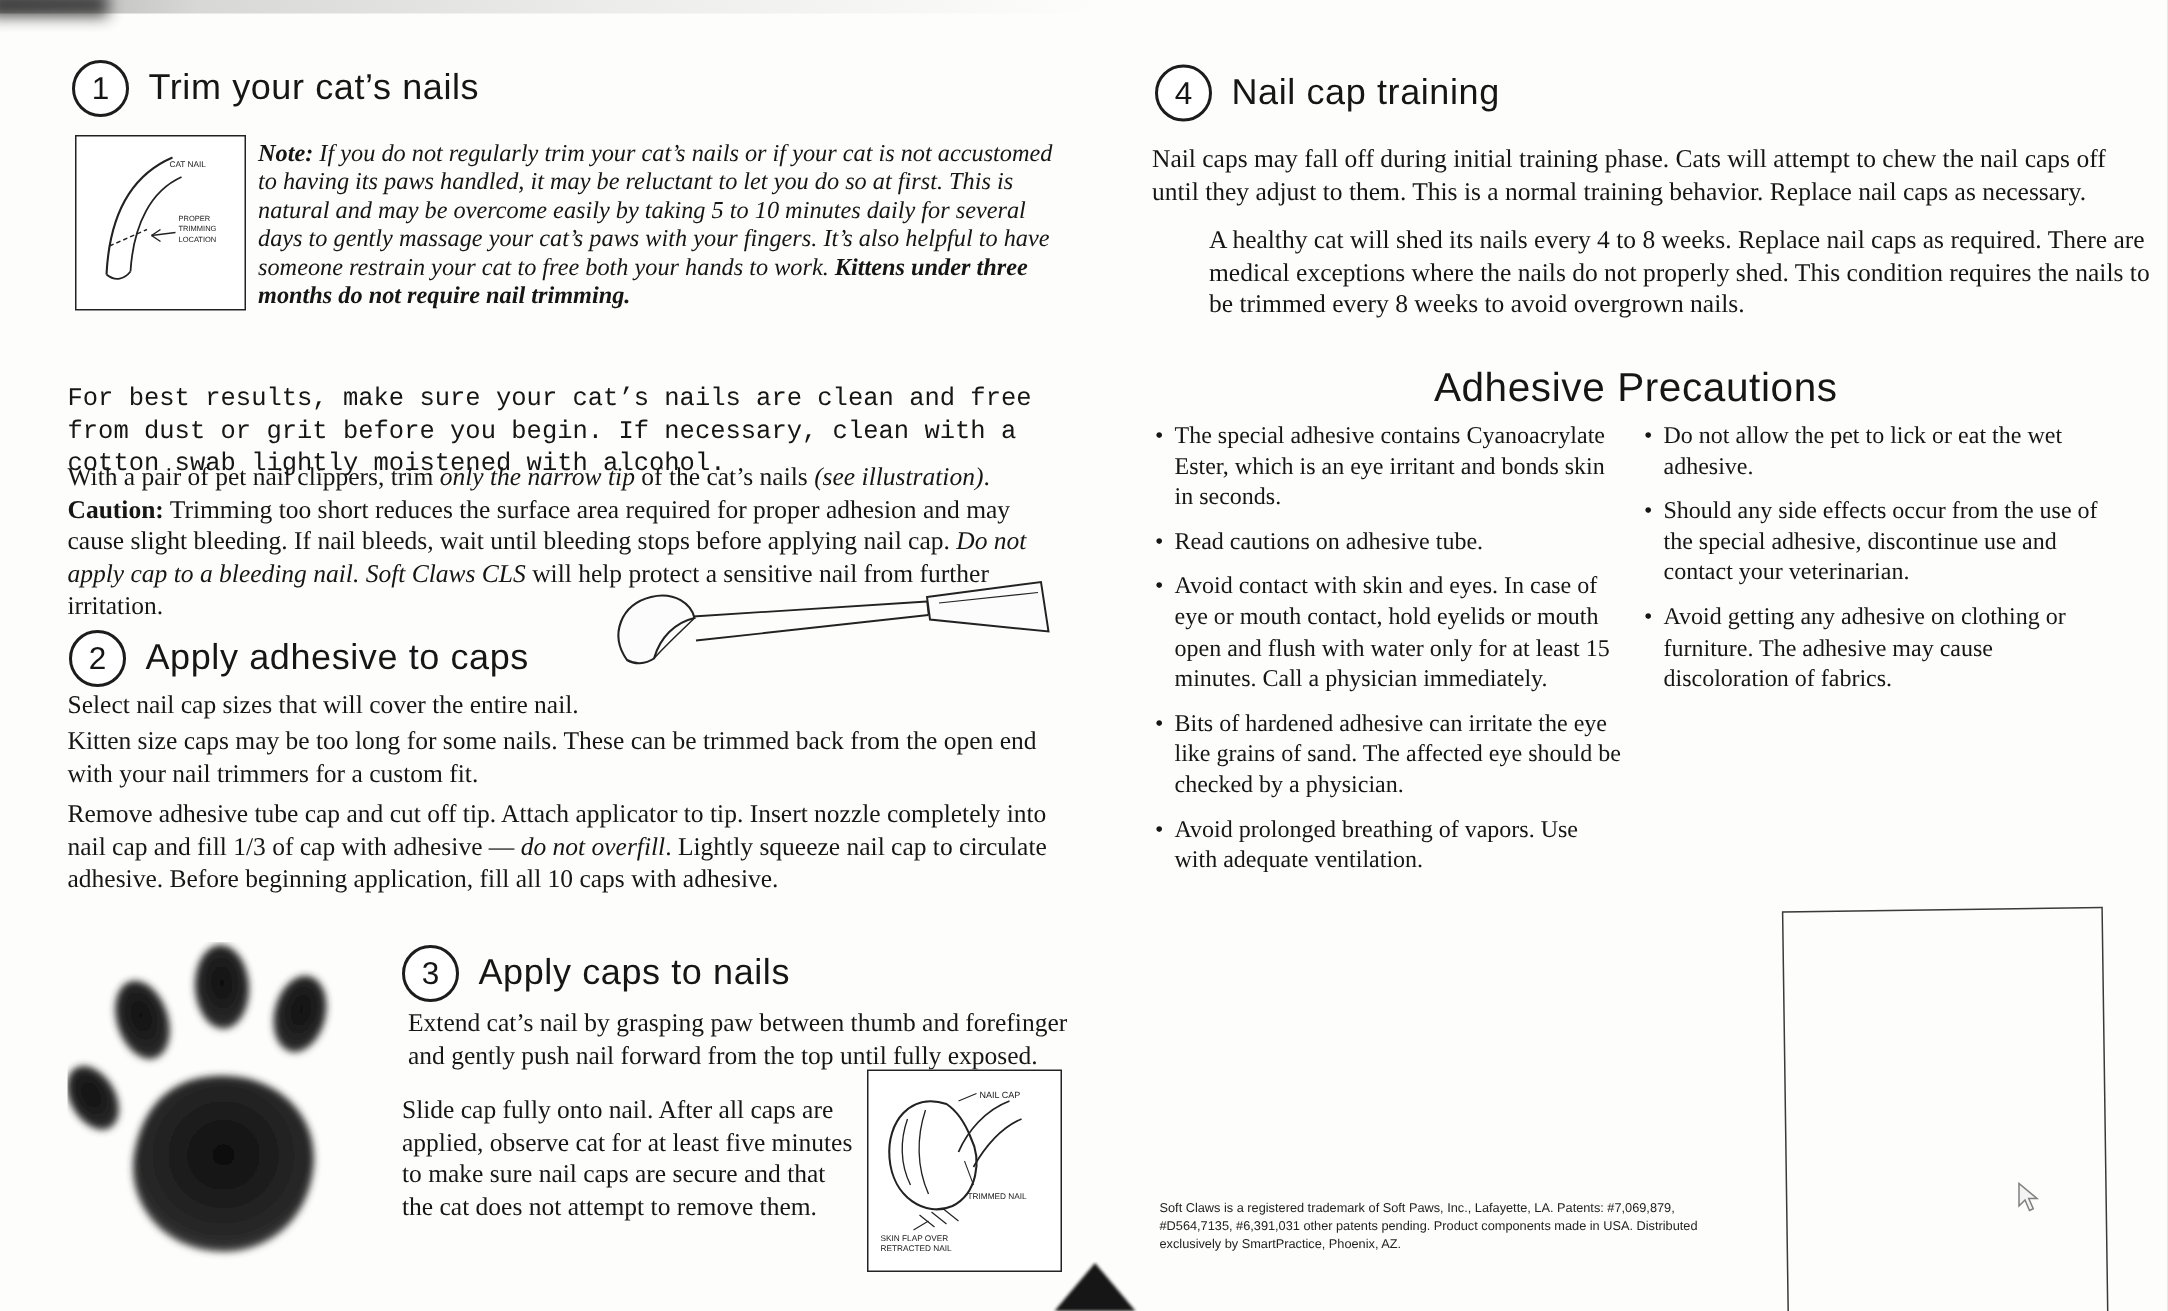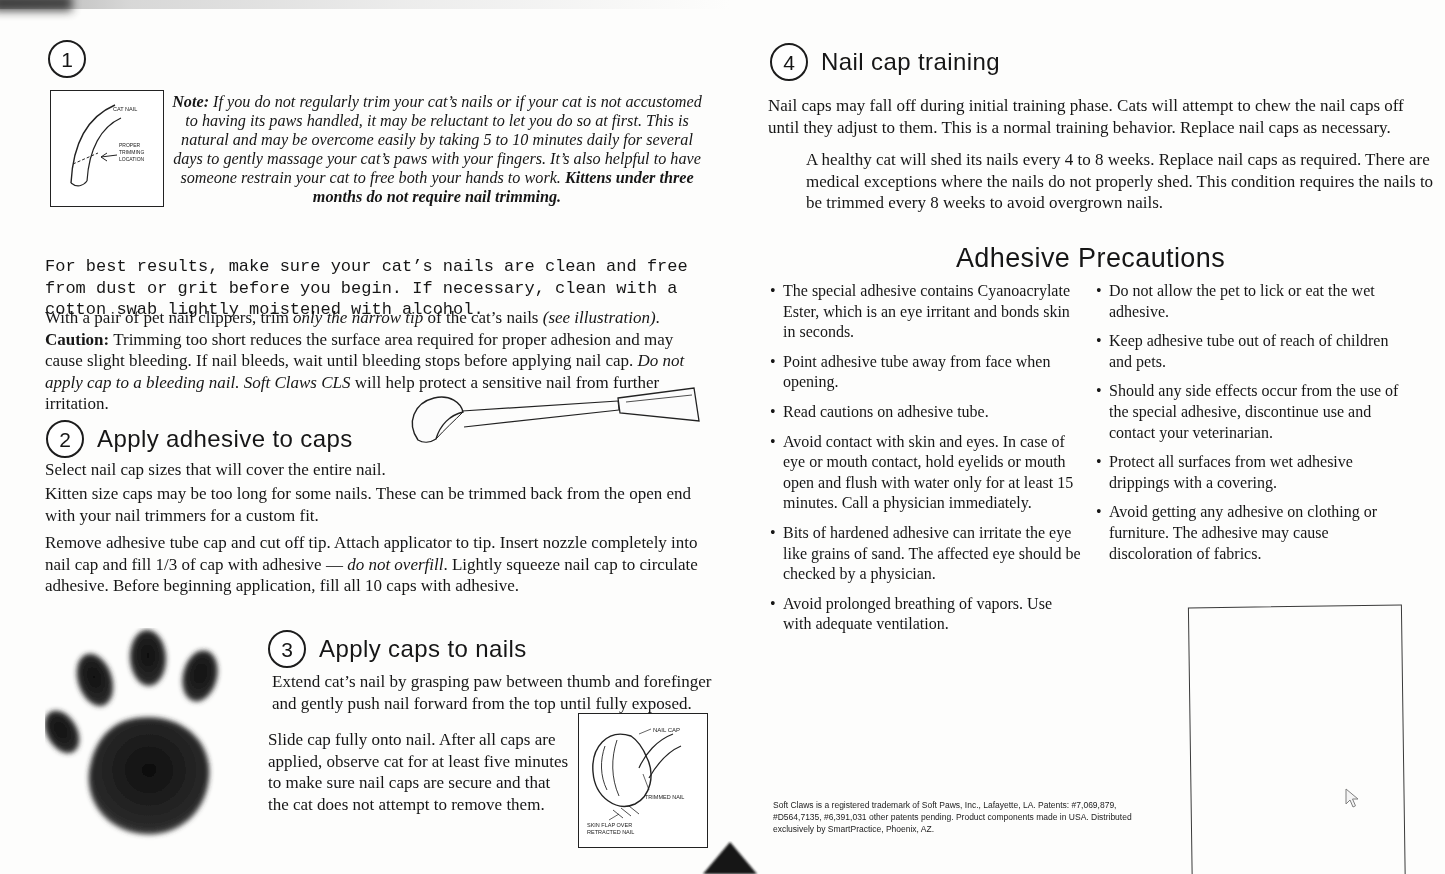--- a/index.html
+++ b/index.html
@@ -43,38 +43,39 @@
 
   <div class="scan-strip"></div>
   <div class="corner-smudge"></div>
 
   <div>
 
     <div class="sec-head" style="left:48px; top:40px;">
       <div class="num-circle">
           <span>1</span>
         </div>
+      <div class="sec-title">Trim your cat’s nails</div>
     </div>
 
     <div class="illus-box" style="left:50px; top:90px; width:112px; height:115px;">
       <svg width="112" height="115" viewBox="0 0 112 115">
         <path d="M 64,14 C 36,26 22,52 20,92" fill="none" stroke="#222" stroke-width="1.4"></path>
         <path d="M 70,27 C 50,36 38,58 36,90" fill="none" stroke="#222" stroke-width="1.2"></path>
         <path d="M 20,92 C 26,97 32,95 36,90" fill="none" stroke="#222" stroke-width="1.2"></path>
         <path d="M 22,73 L 47,62" fill="none" stroke="#222" stroke-width="1" stroke-dasharray="3,2"></path>
         <path d="M 66,64 L 50,66" fill="none" stroke="#222" stroke-width="1"></path>
         <path d="M 50,66 L 56,62 M 50,66 L 56,70" fill="none" stroke="#222" stroke-width="1"></path>
         <text x="62" y="20" font-size="5.5">CAT NAIL</text>
         <text x="68" y="56" font-size="5">PROPER</text>
         <text x="68" y="63" font-size="5">TRIMMING</text>
         <text x="68" y="70" font-size="5">LOCATION</text>
       </svg>
     </div>
 
-    <div class="note" style="left:172px; top:93px; width:530px;text-align:center;">
+    <div class="note" style="left:172px; top:93px; width:530px;">
       <span class="bdit">Note: </span><span>If you do not regularly trim your cat’s nails or if your cat is not accustomed to having its paws handled, it may be reluctant to let you do so at first. This is natural and may be overcome easily by taking 5 to 10 minutes daily for several days to gently massage your cat’s paws with your fingers. It’s also helpful to have someone restrain your cat to free both your hands to work. </span><span class="bdit">Kittens under three months do not require nail trimming.</span>
     </div>
 
     <div class="para" style="left:45px; top:256px; width:655px;font-family:Liberation Mono, monospace;">For best results, make sure your cat’s nails are clean and free from dust or grit before you begin. If necessary, clean with a cotton swab lightly moistened with alcohol.</div>
 
     <div class="para" style="left:45px; top:307px; width:655px;">
       <span>With a pair of pet nail clippers, trim </span><span class="it">only the narrow tip</span><span> of the cat’s nails </span><span class="it">(see illustration)</span><span>. </span><span class="bd">Caution:</span><span> Trimming too short reduces the surface area required for proper adhesion and may cause slight bleeding. If nail bleeds, wait until bleeding stops before applying nail cap. </span><span class="it">Do not apply cap to a bleeding nail. Soft Claws CLS </span><span>will help protect a sensitive nail from further irritation.</span>
     </div>
 
     <div class="sec-head" style="left:46px; top:420px;">
@@ -158,32 +159,29 @@
       <div class="sec-title">Nail cap training</div>
     </div>
 
     <div class="para" style="left:768px; top:95px; width:645px;">Nail caps may fall off during initial training phase. Cats will attempt to chew the nail caps off until they adjust to them. This is a normal training behavior. Replace nail caps as necessary.</div>
     <div class="para" style="left:768px; top:149px; width:645px;margin-left:38px;">A healthy cat will shed its nails every 4 to 8 weeks. Replace nail caps as required. There are medical exceptions where the nails do not properly shed. This condition requires the nails to be trimmed every 8 weeks to avoid overgrown nails.</div>
 
     <div class="prec-title" style="left:768px; top:243px; width:645px;">Adhesive Precautions</div>
 
     <div class="bullets" style="left:770px; top:281px; width:312px;">
       <div class="bullet-item">The special adhesive contains Cyanoacrylate Ester, which is an eye irritant and bonds skin in seconds.</div>
-      <div class="bullet-item">Point adhesive tube away from face when opening.</div>
       <div class="bullet-item">Read cautions on adhesive tube.</div>
       <div class="bullet-item">Avoid contact with skin and eyes. In case of eye or mouth contact, hold eyelids or mouth open and flush with water only for at least 15 minutes. Call a physician immediately.</div>
       <div class="bullet-item">Bits of hardened adhesive can irritate the eye like grains of sand. The affected eye should be checked by a physician.</div>
       <div class="bullet-item">Avoid prolonged breathing of vapors. Use with adequate ventilation.</div>
     </div>
 
     <div class="bullets" style="left:1096px; top:281px; width:312px;">
       <div class="bullet-item">Do not allow the pet to lick or eat the wet adhesive.</div>
-      <div class="bullet-item">Keep adhesive tube out of reach of children and pets.</div>
       <div class="bullet-item">Should any side effects occur from the use of the special adhesive, discontinue use and contact your veterinarian.</div>
-      <div class="bullet-item">Protect all surfaces from wet adhesive drippings with a covering.</div>
       <div class="bullet-item">Avoid getting any adhesive on clothing or furniture. The adhesive may cause discoloration of fabrics.</div>
     </div>
 
     <div class="blank-box" style="left:1190px; top:606px; width:212px; height:300px;"></div>
 
     <div class="legal" style="left:773px; top:800px; width:392px;">Soft Claws is a registered trademark of Soft Paws, Inc., Lafayette, LA. Patents: #7,069,879, #D564,7135, #6,391,031 other patents pending. Product components made in USA. Distributed exclusively by SmartPractice, Phoenix, AZ.</div>
 
     <svg style="position:absolute; left:1342px; top:788px; opacity:.75;" width="20" height="22" viewBox="0 0 20 22">
       <path d="M4,1 L4,16 L8,12 L11,19 L13.5,17.8 L10.5,11 L16,11 Z" fill="#f2f2f2" stroke="#555" stroke-width="1"></path>
     </svg>

